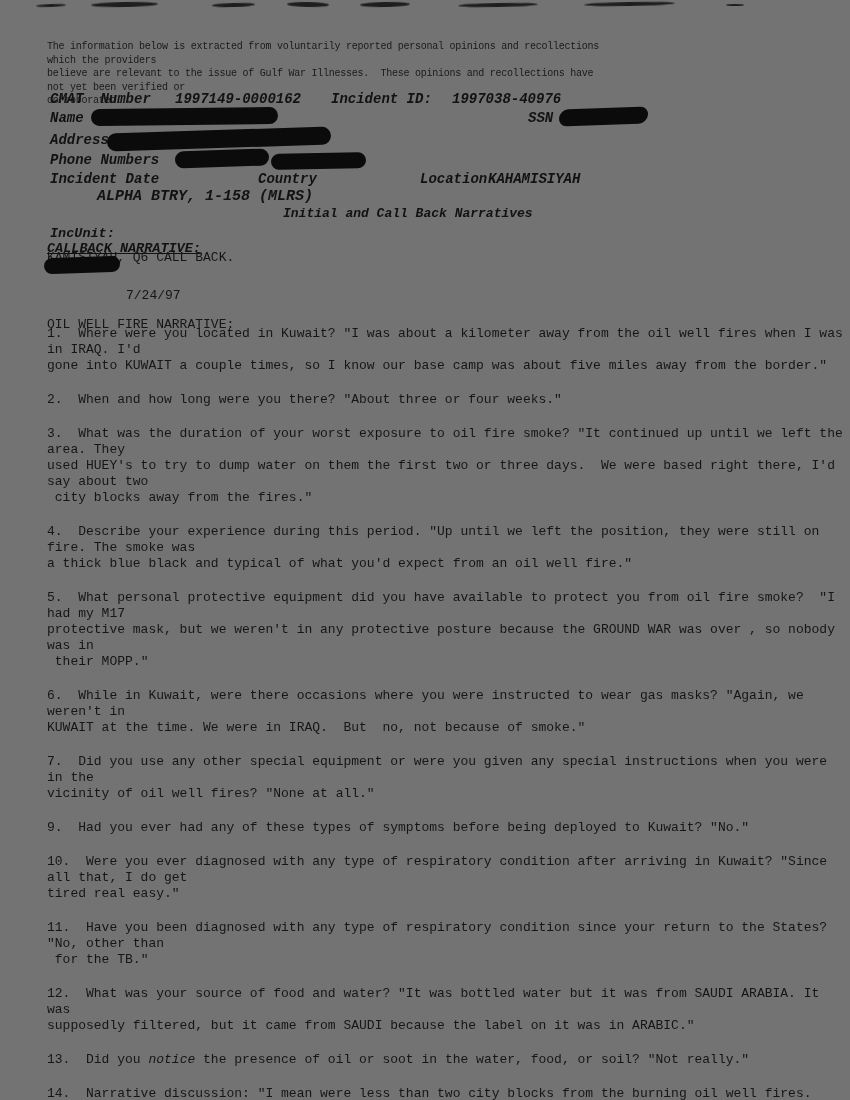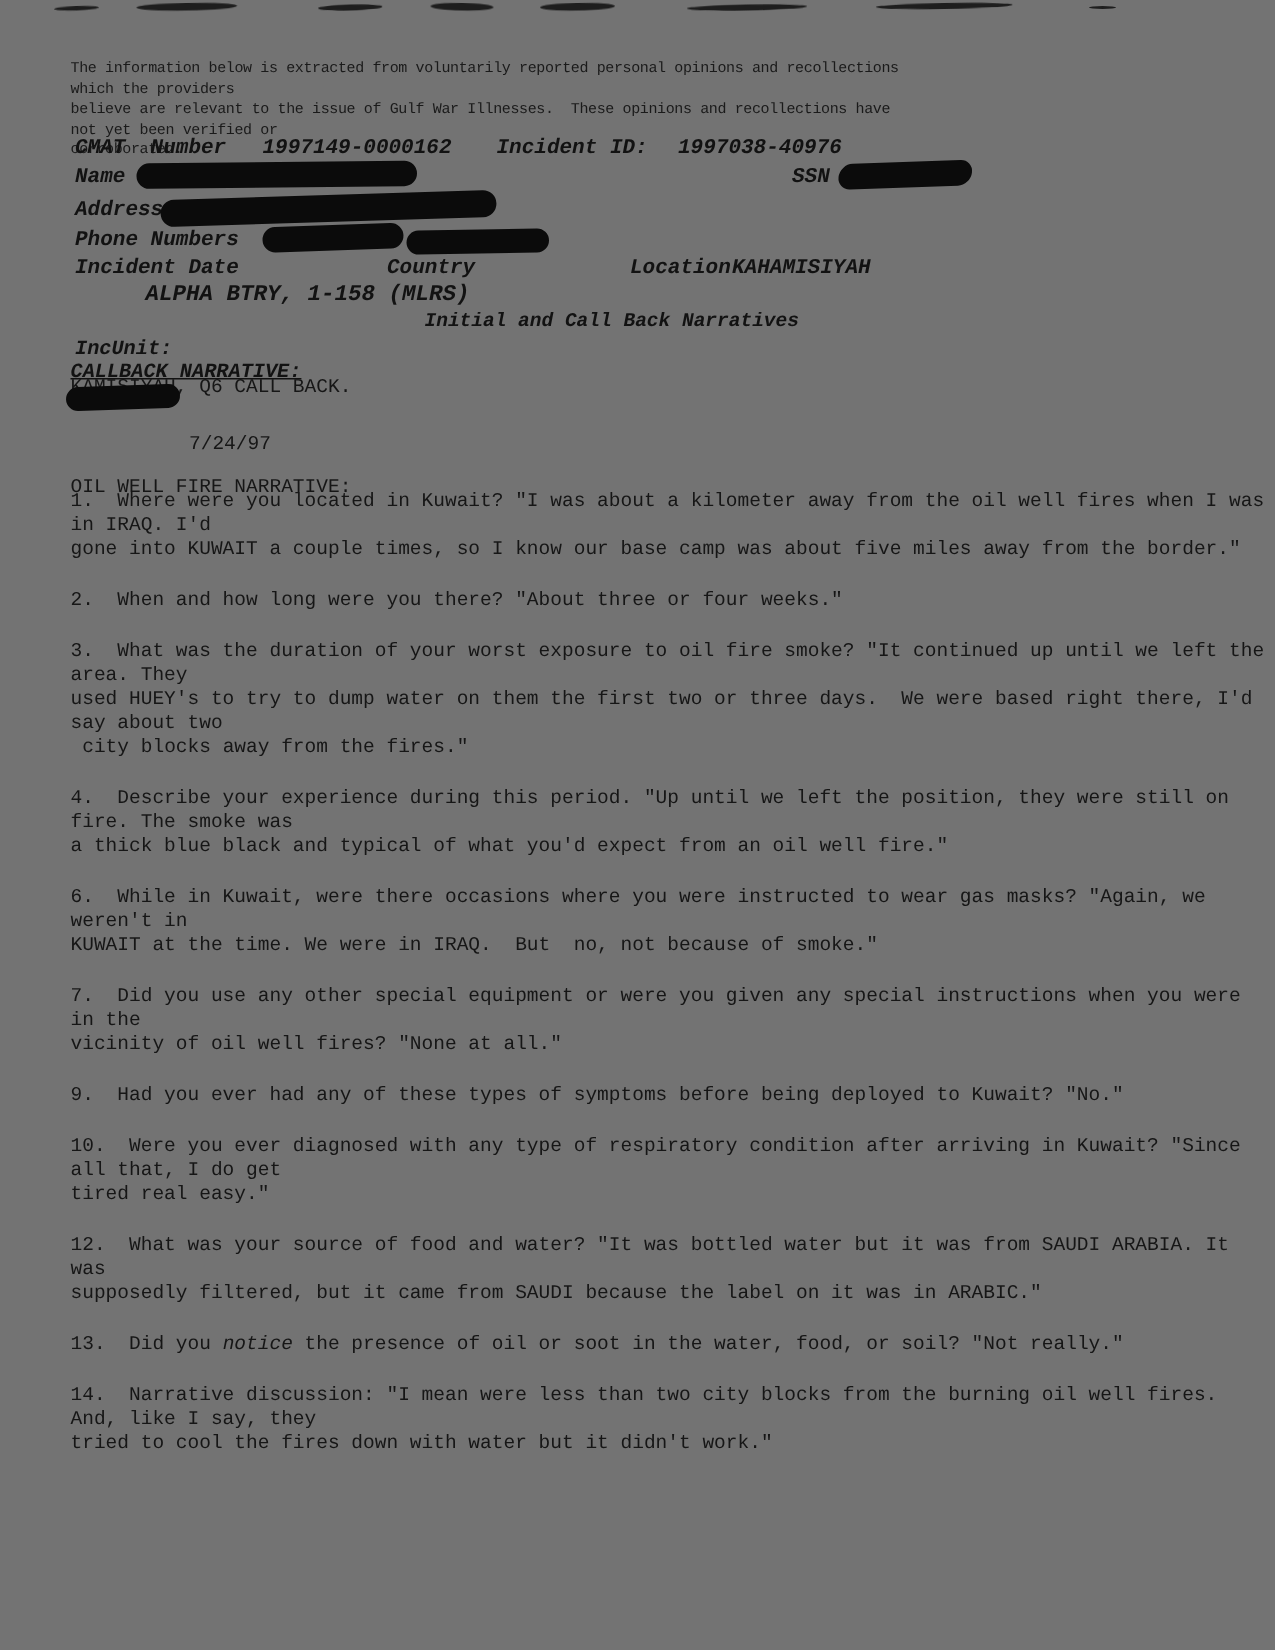--- a/index.html
+++ b/index.html
@@ -122,27 +122,32 @@
 
   <div class="qblock">
     <p class="q">1.  Where were you located in Kuwait? "I was about a kilometer away from the oil well fires when I was in IRAQ. I'd
 gone into KUWAIT a couple times, so I know our base camp was about five miles away from the border."</p>
     <p class="q">2.  When and how long were you there? "About three or four weeks."</p>
     <p class="q">3.  What was the duration of your worst exposure to oil fire smoke? "It continued up until we left the area. They
 used HUEY's to try to dump water on them the first two or three days.  We were based right there, I'd say about two
  city blocks away from the fires."</p>
     <p class="q">4.  Describe your experience during this period. "Up until we left the position, they were still on fire. The smoke was
 a thick blue black and typical of what you'd expect from an oil well fire."</p>
+    <p class="q">5.  What personal protective equipment did you have available to protect you from oil fire smoke?  "I had my M17
+protective mask, but we weren't in any protective posture because the GROUND WAR was over , so nobody was in
+ their MOPP."</p>
     <p class="q">6.  While in Kuwait, were there occasions where you were instructed to wear gas masks? "Again, we weren't in
 KUWAIT at the time. We were in IRAQ.  But  no, not because of smoke."</p>
     <p class="q">7.  Did you use any other special equipment or were you given any special instructions when you were in the
 vicinity of oil well fires? "None at all."</p>
     <p class="q">9.  Had you ever had any of these types of symptoms before being deployed to Kuwait? "No."</p>
     <p class="q">10.  Were you ever diagnosed with any type of respiratory condition after arriving in Kuwait? "Since all that, I do get
 tired real easy."</p>
+    <p class="q">11.  Have you been diagnosed with any type of respiratory condition since your return to the States? "No, other than
+ for the TB."</p>
     <p class="q">12.  What was your source of food and water? "It was bottled water but it was from SAUDI ARABIA. It was
 supposedly filtered, but it came from SAUDI because the label on it was in ARABIC."</p>
     <p class="q"><span>13.  Did you </span><i>notice</i><span> the presence of oil or soot in the water, food, or soil? "Not really."</span></p>
     <p class="q">14.  Narrative discussion: "I mean were less than two city blocks from the burning oil well fires. And, like I say, they
 tried to cool the fires down with water but it didn't work."</p>
   </div>
 
 </div>
 
 </body></html>

